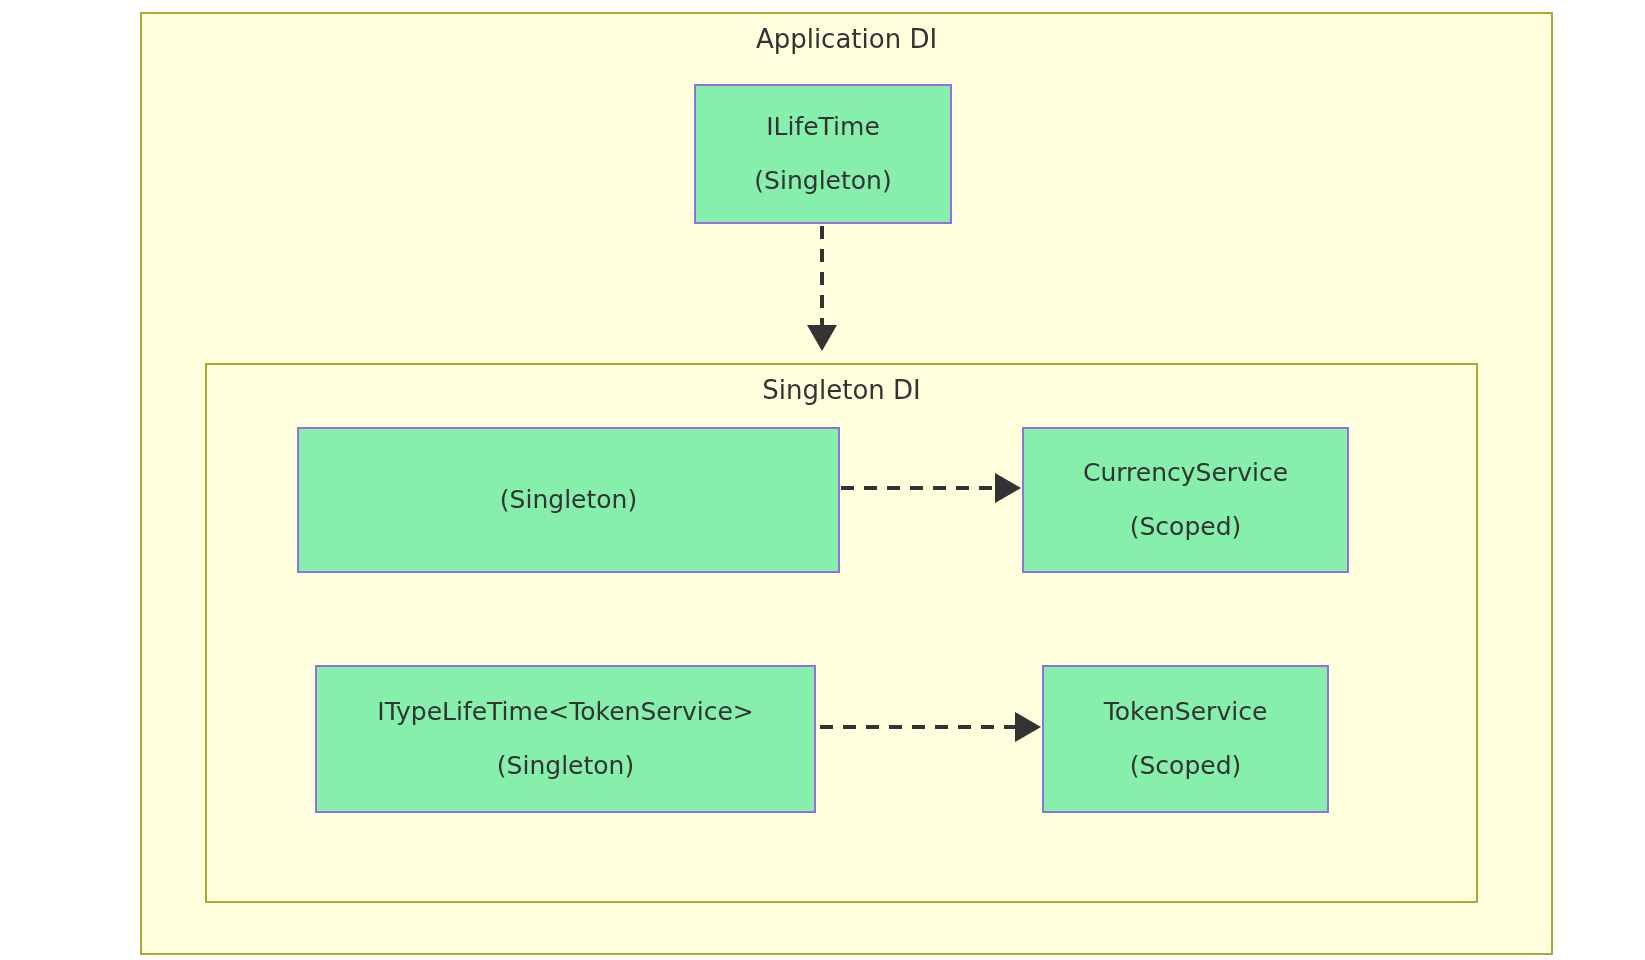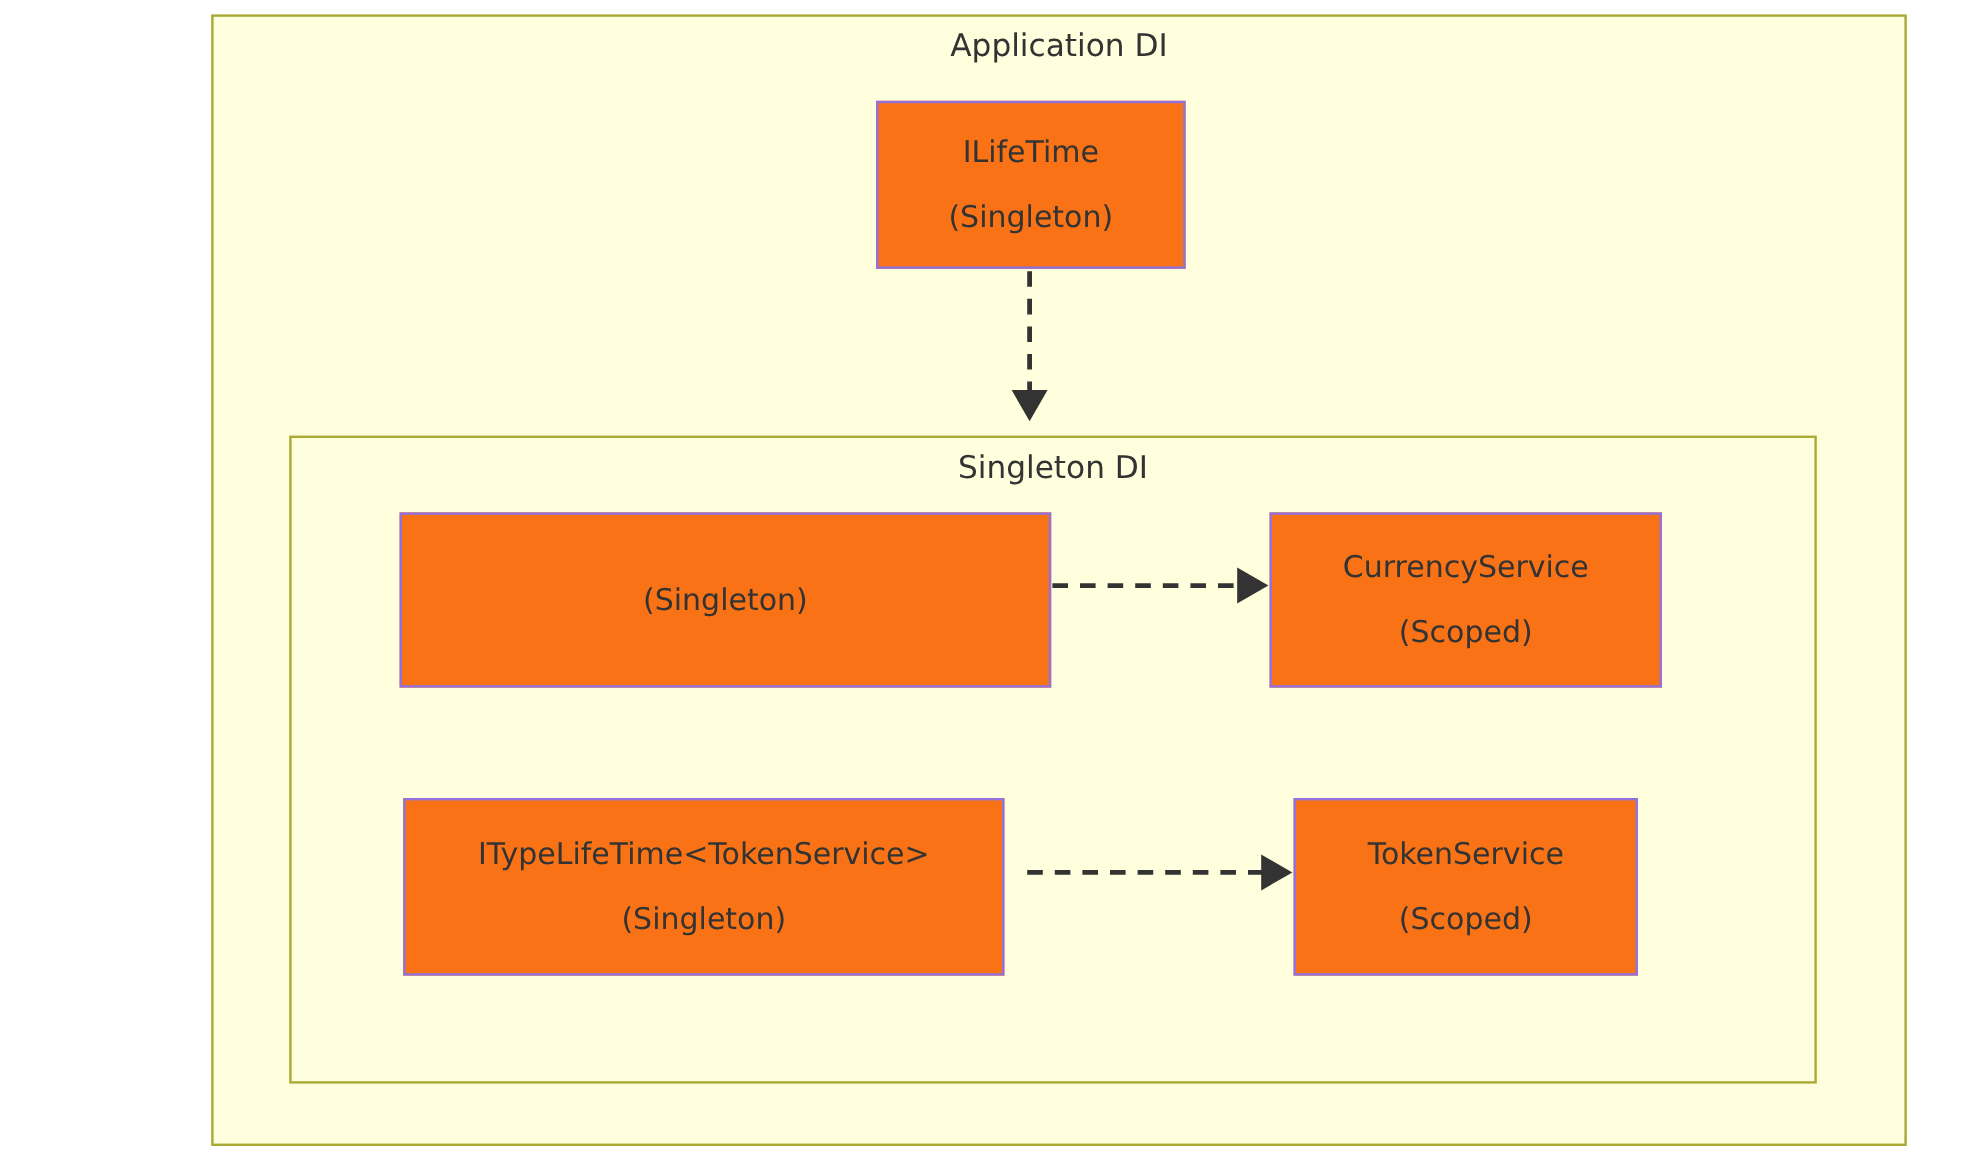--- a/index.html
+++ b/index.html
@@ -15,21 +15,20 @@
     position: relative;
     overflow: hidden;
   }
 
   #diagram-canvas {
     position: absolute;
     left: 0;
     top: 0;
     width: 1369px;
     height: 960px;
-    margin-left: 36px;
   }
 
   
   .cluster {
     position: absolute;
     box-sizing: border-box;
     background: #ffffde;
     border: 2px solid #aaaa33;
   }
 
@@ -56,21 +55,21 @@
     font-size: 26px;
     color: #333333;
     line-height: 1.2;
     white-space: nowrap;
   }
 
   
   .node {
     position: absolute;
     box-sizing: border-box;
-    background: #f97316;
+    background: #86efac;
     border: 2px solid #9370db;
     display: flex;
     flex-direction: column;
     align-items: center;
     justify-content: center;
     color: #333333;
     font-size: 25px;
     line-height: 1.28;
     text-align: center;
     white-space: nowrap;
@@ -93,21 +92,21 @@
 
   #node-currencyservice {
     left: 1022px;
     top: 427px;
     width: 327px;
     height: 146px;
     text-align: right;
   }
 
   #node-itypelifetime-tokenservice {
-    left: 300px;
+    left: 315px;
     top: 665px;
     width: 501px;
     height: 148px;
   }
 
   #node-tokenservice {
     left: 1042px;
     top: 665px;
     width: 287px;
     height: 148px;

